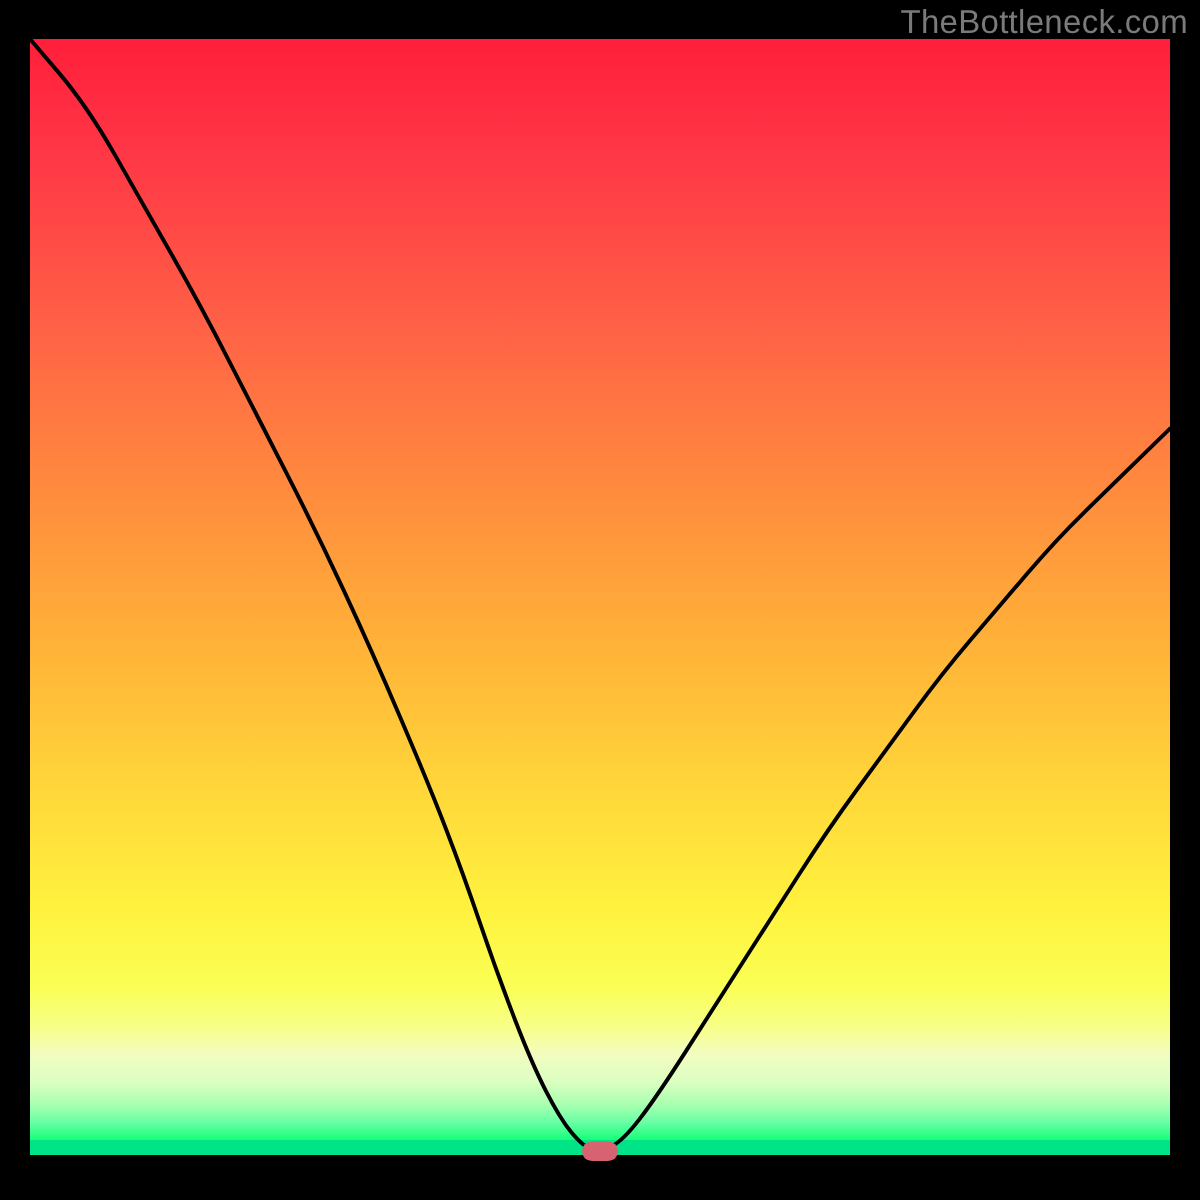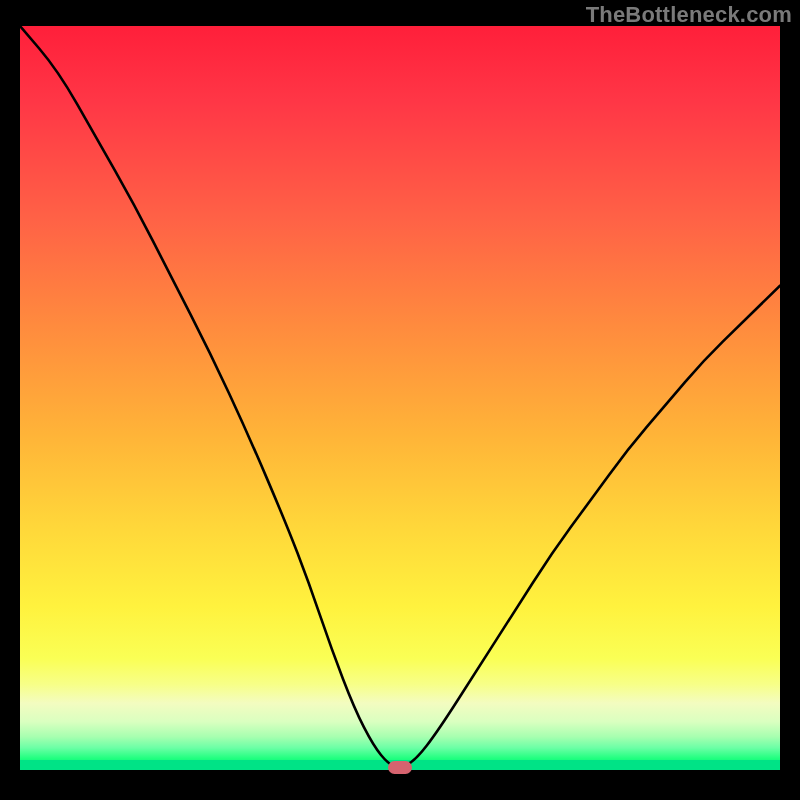--- a/index.html
+++ b/index.html
@@ -16,21 +16,21 @@
     width: 800px;
     height: 800px;
     background: #000;
   }
   .watermark {
     position: absolute;
     top: 2px;
     right: 8px;
     color: #7a7a7a;
     font-size: 22px;
-    font-weight: 700;
+    font-weight: 400;
     letter-spacing: 0.2px;
     z-index: 10;
   }
   .plot-area {
     position: absolute;
     left: 20px;
     top: 26px;
     width: 760px;
     height: 754px;
     overflow: hidden;

